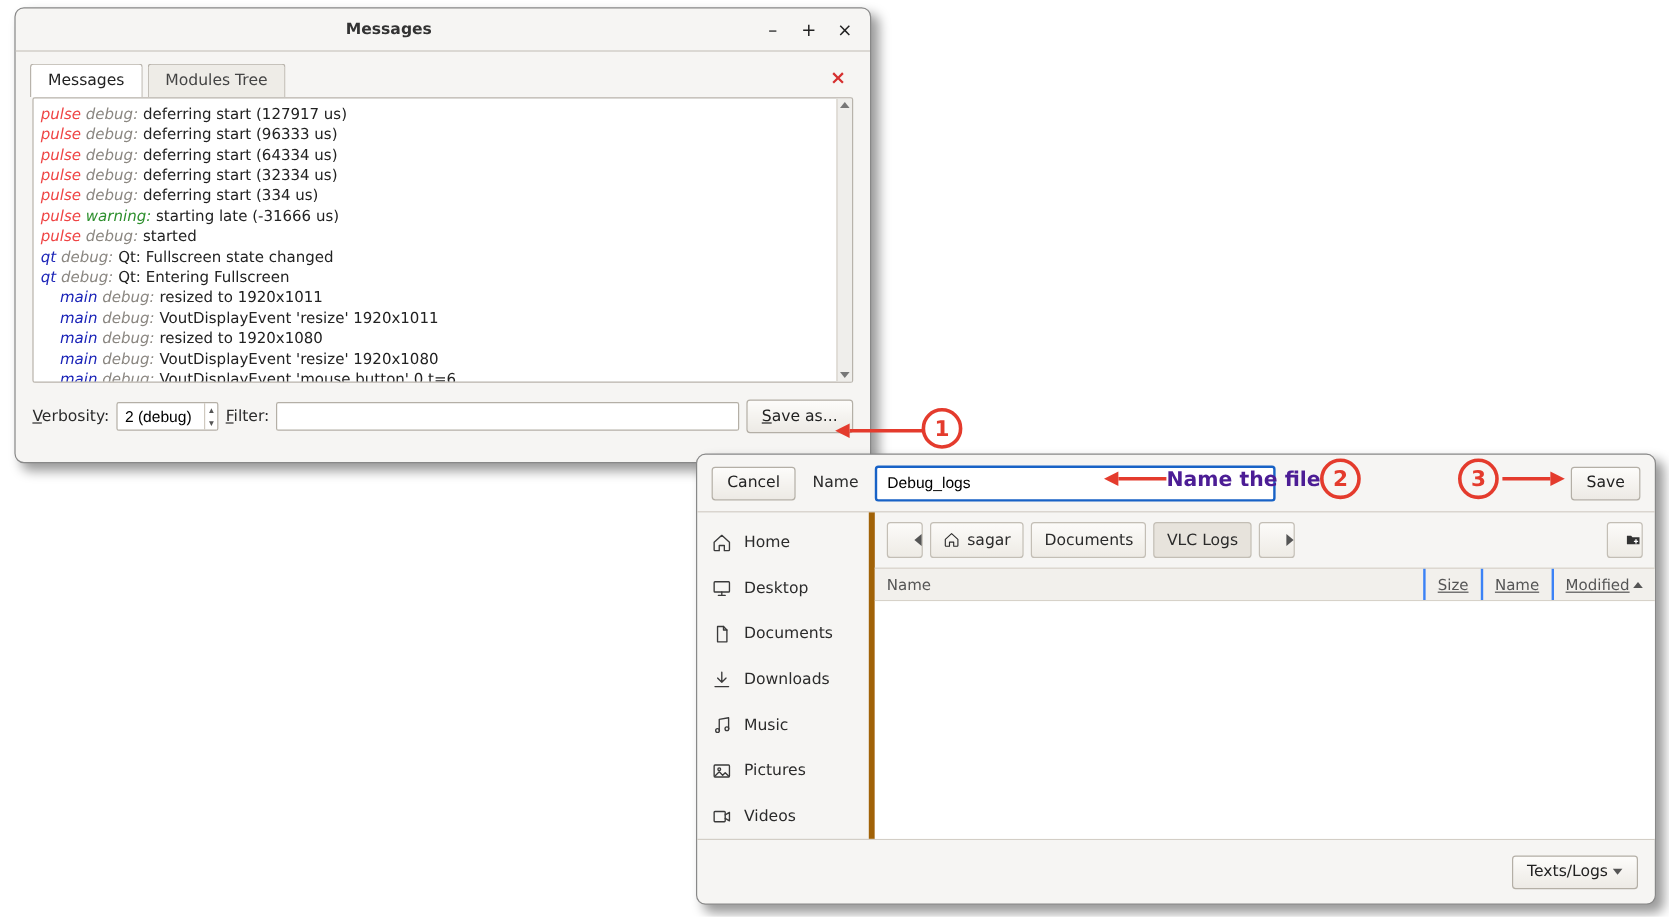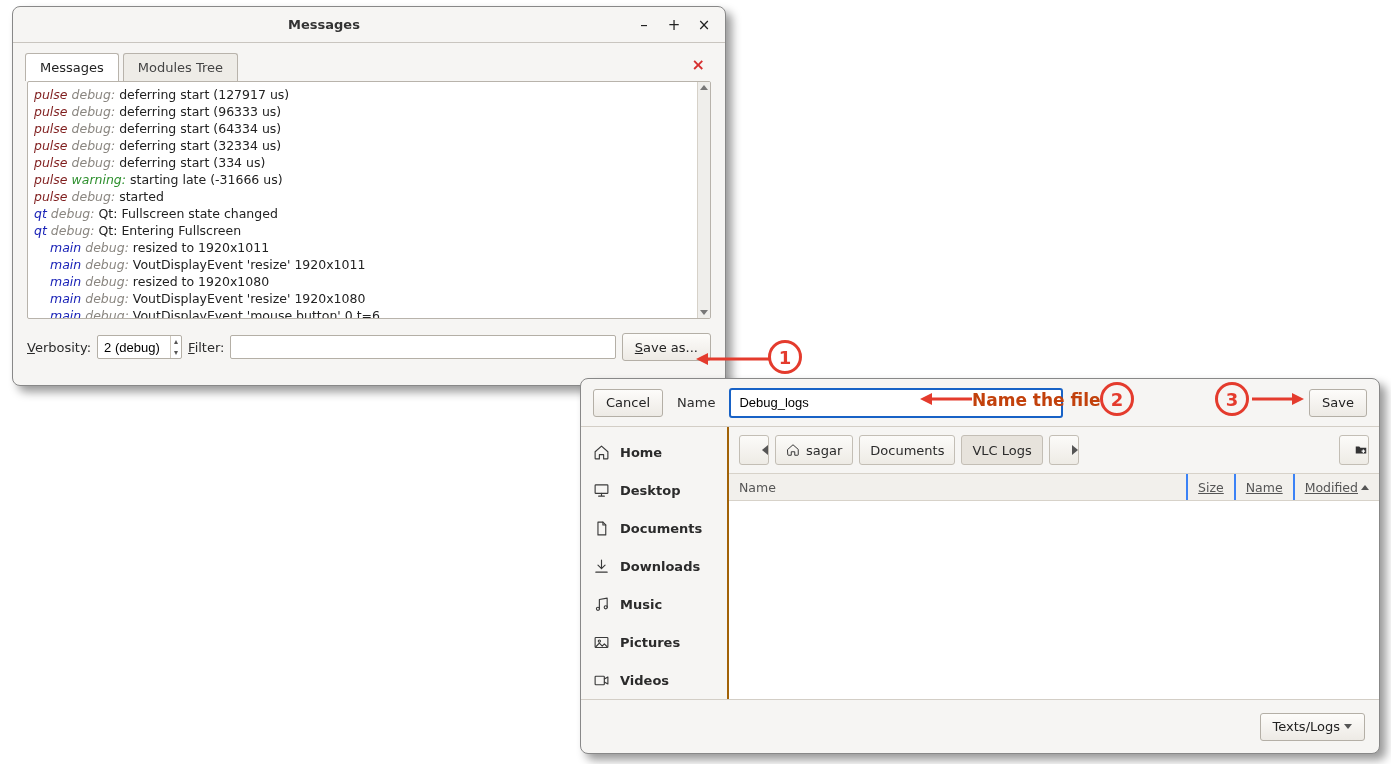--- a/index.html
+++ b/index.html
@@ -80,21 +80,21 @@
   .logbox .sbar::after {
     content: "";
     position: absolute; left: 2px;
     width: 0; height: 0;
     border-left: 4px solid transparent;
     border-right: 4px solid transparent;
   }
   .logbox .sbar::before { top: 3px; border-bottom: 5px solid #777; }
   .logbox .sbar::after  { bottom: 3px; border-top: 5px solid #777; }
   .logrow { line-height: 17px; white-space: nowrap; font-size: 12.5px; }
-  .src-pulse { color: #7f1d1d; font-style: italic; }
+  .src-pulse { color: #ef4444; font-style: italic; }
   .src-qt    { color: #1a23b7; font-style: italic; }
   .src-main  { color: #1a23b7; font-style: italic; margin-left: 16px; }
   .lvl-debug   { color: #8a8680; font-style: italic; }
   .lvl-warning { color: #2d8f2d; font-style: italic; }
   .logmsg { color: #222; }
   .bottombar {
     display: flex; align-items: center;
     padding: 6px 14px 12px 14px;
     gap: 6px;
   }
@@ -147,23 +147,22 @@
   }
   .name-lbl { margin-left: auto; color:#2b2b2b; }
   .name-input {
     width: 334px; height: 30px;
     border: 2px solid #1862c6; border-radius: 3px;
     background: #fff; padding: 0 8px; font-size: 13px;
   }
   .save-body { display: flex; height: 272px; }
   .places {
     width: 148px;
-    border-right: 2px solid #a16207;
+    border-right: 5px solid #a16207;
     padding: 6px 0;
-    font-weight: bold;
   }
   .place {
     display: flex; align-items: center; gap: 10px;
     height: 38px; padding: 0 12px; color:#2b2b2b;
   }
   .place svg { width: 17px; height: 17px; color:#3a3a3a; flex:none; }
   .ico-stroke { fill:none; stroke:currentColor; stroke-width:1.6; stroke-linejoin:round; stroke-linecap:round;}
   .files-pane { flex:1; display:flex; flex-direction:column; }
   .crumbs {
     display: flex; align-items: center; gap: 6px;
@@ -201,21 +200,21 @@
   .ann-circle {
     position: absolute;
     width: 34px; height: 34px;
     border: 3px solid #e43b2d; border-radius: 50%;
     display: flex; align-items: center; justify-content: center;
     color: #e43b2d; font-weight: 600; font-size: 18px;
     background: rgba(255,255,255,0);
     z-index: 50;
   }
   .ann-text {
-    position: absolute; color:#c2410c; font-weight:700; font-size:17px; z-index:50;
+    position: absolute; color:#4c1d95; font-weight:700; font-size:17px; z-index:50;
   }
   .arrow { position:absolute; z-index:49; }
   .arrow line { stroke:#e43b2d; stroke-width:3; }
   .arrow polygon { fill:#e43b2d; }
   .tri-up { width:0;height:0;border-left:4px solid transparent;border-right:4px solid transparent;border-bottom:5px solid #555; display:inline-block;}
   .tri-l { width:0;height:0;border-top:5px solid transparent;border-bottom:5px solid transparent;border-right:6px solid #555; display:inline-block;}
   .tri-r { width:0;height:0;border-top:5px solid transparent;border-bottom:5px solid transparent;border-left:6px solid #555; display:inline-block;}
   .tri-d { width:0;height:0;border-left:4px solid transparent;border-right:4px solid transparent;border-top:5px solid #555; display:inline-block;}
 </style>
 </head>

